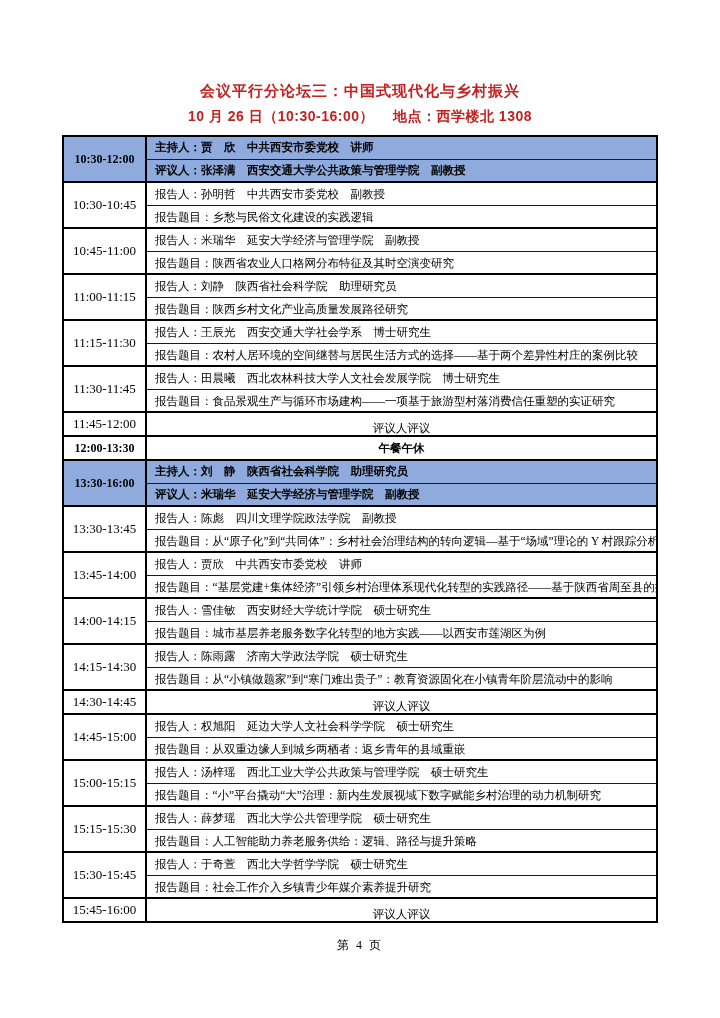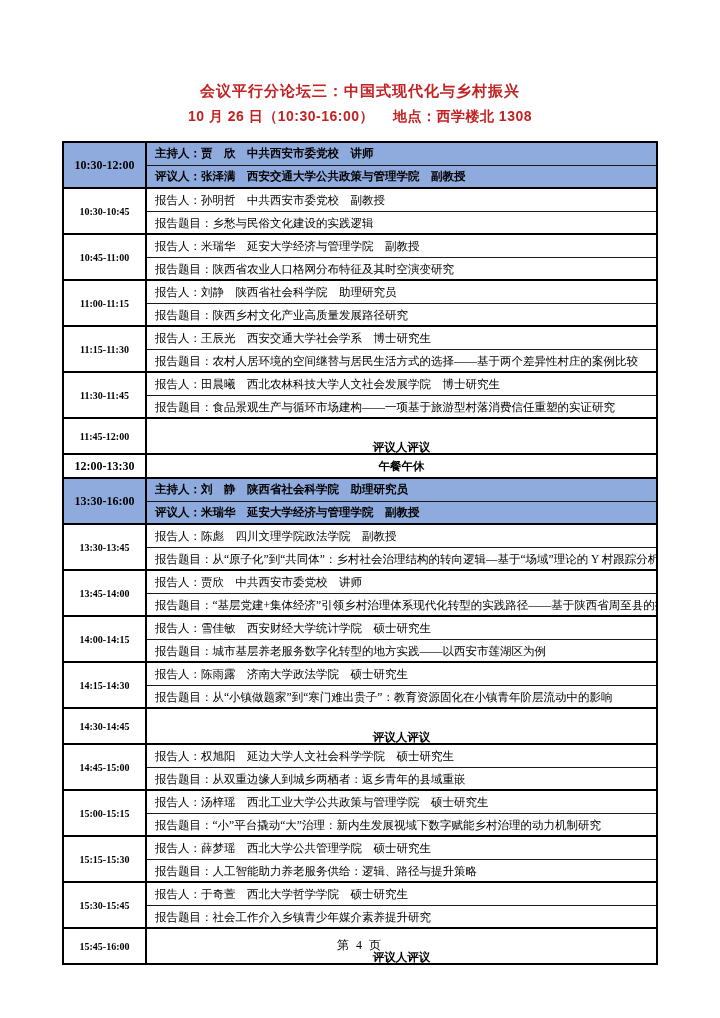--- a/index.html
+++ b/index.html
@@ -15,53 +15,52 @@
     margin-top:82px;text-align:center;font-size:15px;font-weight:bold;
     color:#C22222;letter-spacing:1px;
     font-family:"Liberation Sans","DejaVu Sans",sans-serif;
   }
   .doc-subtitle{
     margin-top:7px;text-align:center;font-size:14px;font-weight:bold;
     color:#C22222;letter-spacing:0.5px;
     font-family:"Liberation Sans","DejaVu Sans",sans-serif;
   }
   .schedule{
-    margin:15px auto 0 auto;width:596px;
+    margin:9px auto 0 auto;width:596px;
     border:2px solid #000;box-sizing:border-box;
   }
   .row-group{
     display:flex;border-bottom:2px solid #000;box-sizing:border-box;
     background:#fff;
   }
   .row-group:last-child{border-bottom:none;}
   .time-cell{
     width:83px;min-width:83px;box-sizing:border-box;
     border-right:2px solid #000;
     display:flex;align-items:center;justify-content:center;
-    font-size:10px;
+    font-size:13px;
     font-family:"Liberation Serif","DejaVu Serif",serif;
-    font-weight:bold;
   }
   .lines-cell{flex:1;display:flex;flex-direction:column;min-width:0;}
   .line{
     height:22px;line-height:22px;box-sizing:border-box;
     padding:0 6px 0 8px;font-size:11.5px;
     white-space:nowrap;overflow:hidden;
   }
   .line + .line{border-top:1px solid #1a1a1a;}
   
   .kind-header{background:#8FAADC;}
   .kind-header .time-cell{font-weight:bold;font-size:12px;}
   .kind-header .line{
     font-weight:bold;
     font-family:Liberation Mono, monospace;
     font-size:11.5px;
   }
   
-  .kind-center .line{text-align:center;padding:17px;font-weight:bold;}
+  .kind-center .line{text-align:center;padding:4px;}
   .kind-center-bold .line{
     text-align:center;padding:0;font-weight:bold;
     font-family:"Liberation Sans","DejaVu Sans",sans-serif;
   }
   .kind-center-bold .time-cell{font-weight:bold;font-size:12px;}
   .page-footer{
     position:absolute;left:0;bottom:64px;width:720px;
     text-align:center;font-size:12px;letter-spacing:2px;
   }
 </style>

